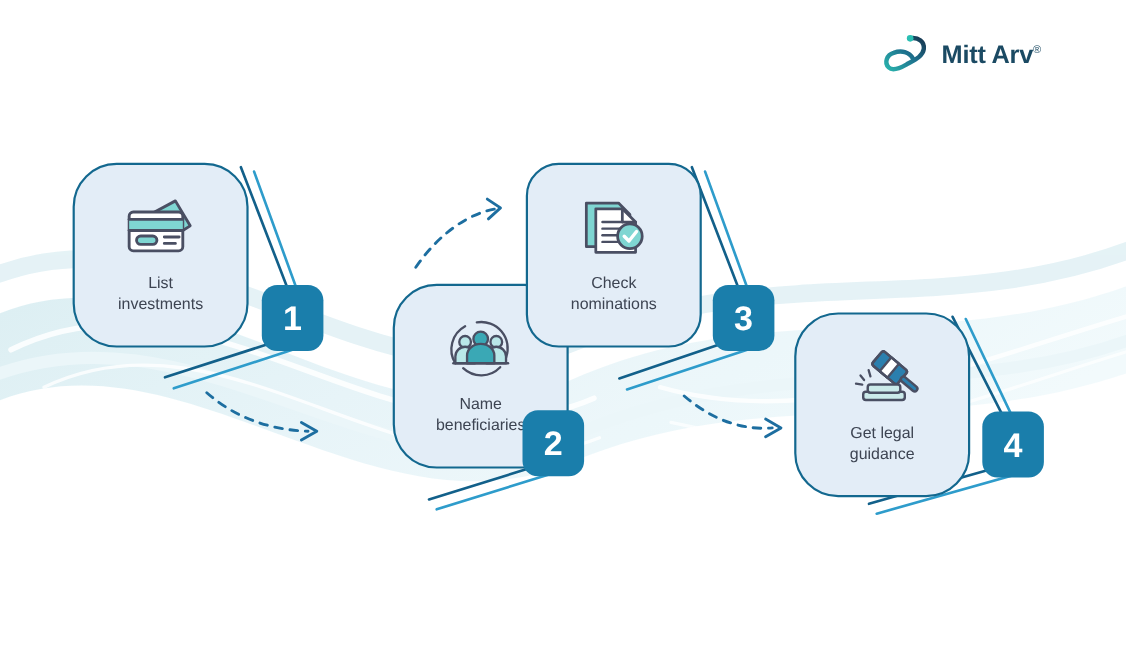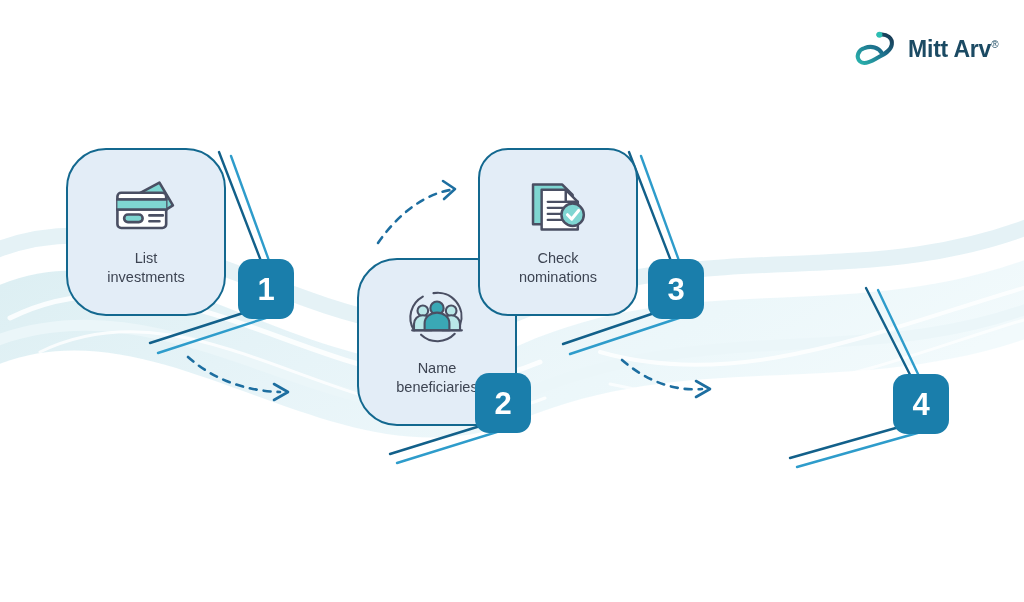--- a/index.html
+++ b/index.html
@@ -10,21 +10,21 @@
     position: relative;
     overflow: hidden;
   }
   #stage { position:absolute; inset:0; }
 
   
   #bg-brush { position:absolute; inset:0; z-index:0; pointer-events:none; }
 
   
   #logo {
-    position:absolute; top:26px; left:852px;
+    position:absolute; top:26px; left:800px;
     display:flex; align-items:center; gap:10px; z-index:6;
   }
   #logo-mark { width:46px; height:46px; display:block; }
   #logo-text {
     font-size:23px; font-weight:bold; color:#1b4a63;
     letter-spacing:-0.2px; white-space:nowrap;
   }
   #logo-text sup { font-size:10px; font-weight:normal; vertical-align:super; }
 
   
@@ -214,17 +214,38 @@
         <path d="M 50,45 L 55,50 L 63,40" fill="none" stroke="#ffffff" stroke-width="3.6"></path>
       </g>
     </svg>
     <div class="card-label">Check
 nominations</div>
   </div>
   <div class="badge" id="badge-3">
     <span>3</span>
   </div>
 
+  <div class="card" id="card-4">
+    <svg class="card-icon" viewBox="0 0 90 70">
+      <g stroke="#4a4f63" stroke-width="2.7" stroke-linejoin="round" stroke-linecap="round">
+        <g transform="rotate(40 52 26)">
+          <rect x="34" y="14" width="36" height="20" rx="3" fill="#2b7fae"></rect>
+          <rect x="46" y="14" width="11" height="20" fill="#ffffff"></rect>
+          <rect x="34" y="14" width="36" height="20" rx="3" fill="none"></rect>
+          <rect x="69" y="21" width="22" height="6" rx="3" fill="#2b7fae"></rect>
+        </g>
+        <rect x="24" y="51" width="46" height="9" rx="3" fill="#cbeaea"></rect>
+        <rect x="29" y="43" width="36" height="9" rx="3" fill="#cbeaea"></rect>
+        <g stroke-width="2.5" fill="none">
+          <path d="M 21,33 L 25,38"></path>
+          <path d="M 16,42 L 23,43"></path>
+          <path d="M 30,27 L 32,34"></path>
+        </g>
+      </g>
+    </svg>
+    <div class="card-label">Get legal
+guidance</div>
+  </div>
   <div class="badge" id="badge-4">
     <span>4</span>
   </div>
 
 </div>
 
 </body></html>

